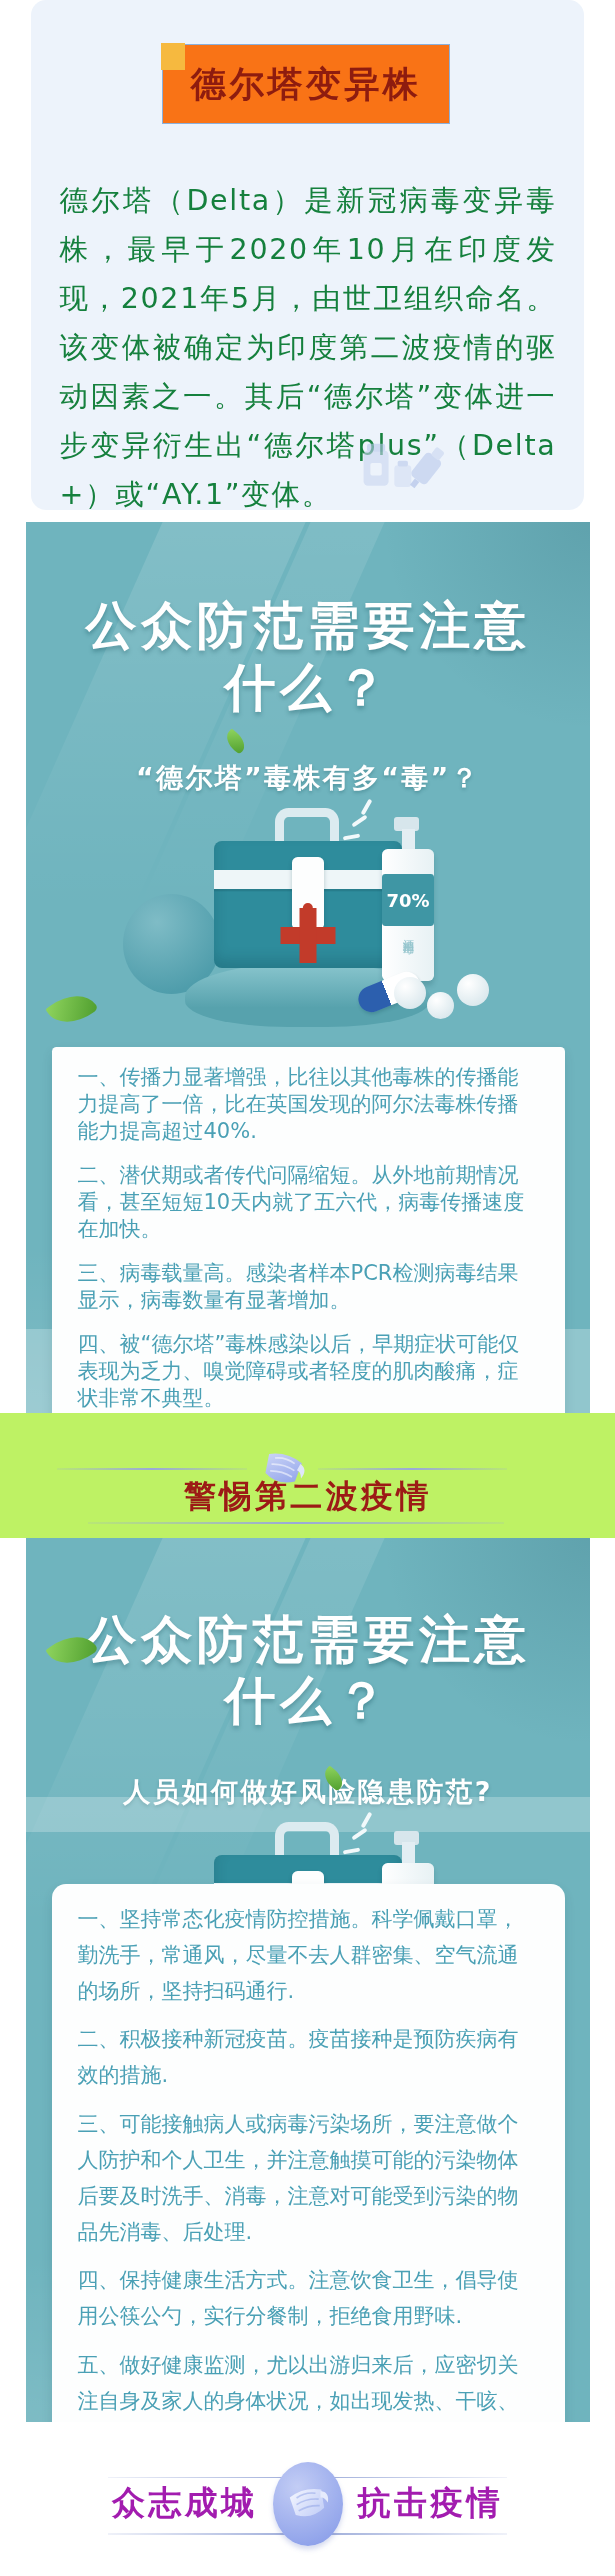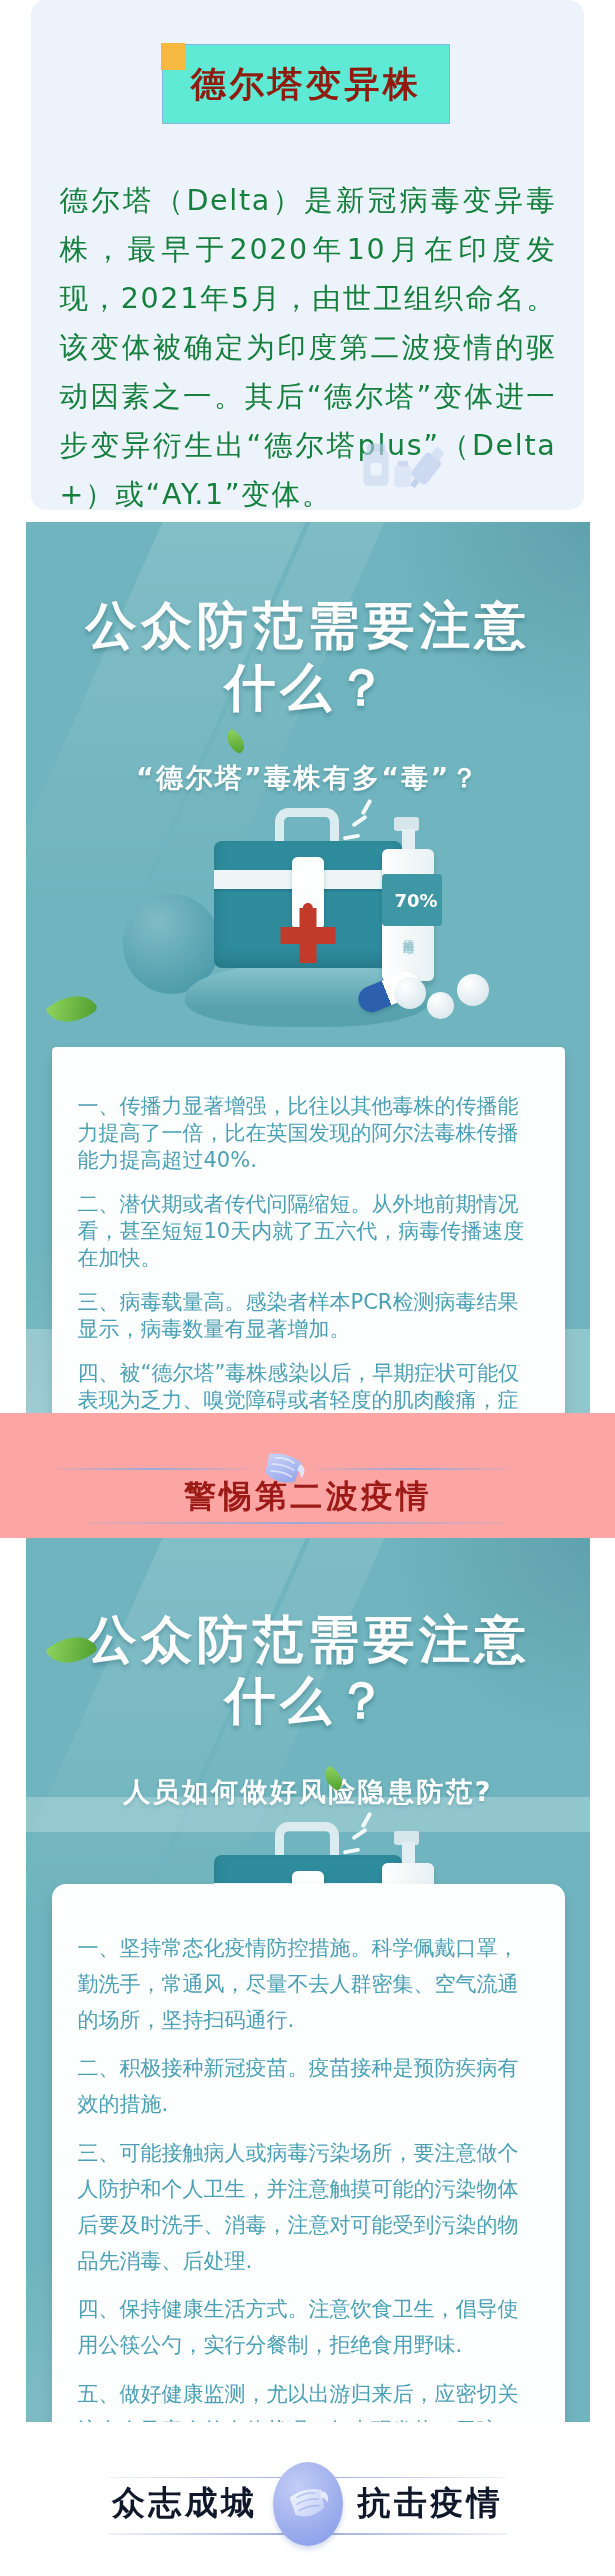--- a/index.html
+++ b/index.html
@@ -9,21 +9,21 @@
     position:relative;overflow:hidden;
   }
   
   .intro-section{height:522px;}
   .intro-card{
     width:553px;height:510px;margin-left:31px;background:#edf3fb;
     border-radius:15px;position:relative;overflow:hidden;
   }
   .title-box{
     position:absolute;left:131px;top:44px;width:288px;height:80px;
-    background:#5eead4;border:1.7px solid #8ab0dd;box-sizing:border-box;
+    background:#f97316;border:1.7px solid #8ab0dd;box-sizing:border-box;
   }
   .yellow-square{
     position:absolute;left:-1.7px;top:-1.7px;width:24px;height:27px;background:#f6b93f;
   }
   .intro-title{
     position:absolute;left:0;right:0;top:0;bottom:0;
     display:flex;align-items:center;justify-content:center;
     font-size:35px;font-weight:bold;color:#8e1c0f;letter-spacing:3.4px;
   }
   .intro-paragraph{
@@ -87,49 +87,49 @@
     width:10.3px;height:10.3px;border-radius:50%;background:#c23b2a;}
   .kit-cross{position:absolute;left:50%;top:67px;transform:translateX(-50%);
     width:55px;height:55px;}
   .cross-h{position:absolute;left:0;top:19px;width:55px;height:17px;background:#c23b2a;}
   .cross-v{position:absolute;left:19px;top:0;width:17px;height:55px;background:#c23b2a;}
   .spray-bottle{position:absolute;left:251px;top:41px;width:52px;height:132px;
     background:linear-gradient(90deg,#ffffff,#e7f1f4);border-radius:5.7px;
     box-shadow:0 4.6px 5.7px rgba(10,60,70,.18);}
   .bottle-label{position:absolute;left:0;top:25px;width:100%;height:52px;background:#3f96a4;
     border-radius:3.4px;display:flex;align-items:center;justify-content:center;
-    color:#ffffff;font-weight:bold;font-size:18px;padding-left:8px;}
+    color:#ffffff;font-weight:bold;font-size:18px;}
   .bottle-side-text{position:absolute;left:50%;top:81px;transform:translateX(-50%);
     writing-mode:vertical-rl;font-size:11.4px;color:#7fb9c3;letter-spacing:1.1px;opacity:.8;}
   .bottle-pump{position:absolute;left:271px;top:20.5px;width:12.5px;height:23px;background:#e3eef3;}
   .bottle-head{position:absolute;left:263px;top:9px;width:25px;height:13.7px;background:#d7e6ec;border-radius:2.9px;}
   .spray-dash{position:absolute;width:17px;height:4px;border-radius:2.3px;background:#f2f9fb;}
   .dash-1{left:220px;top:10.3px;transform:rotate(-35deg);}
   .dash-2{left:212px;top:27px;transform:rotate(-10deg);}
   .dash-3{left:227px;top:-3.4px;transform:rotate(-60deg);}
   .pill{position:absolute;border-radius:50%;
     background:radial-gradient(circle at 35% 30%,#ffffff,#d9e7ec 80%);}
   .pill-1{left:263px;top:169px;width:32px;height:32px;}
   .pill-2{left:296px;top:184px;width:27px;height:27px;}
   .pill-3{left:326px;top:166px;width:32px;height:32px;}
   .capsule{position:absolute;left:226px;top:171px;width:64px;height:26px;border-radius:13.7px;
     background:linear-gradient(90deg,#2c5fae 46%,#ffffff 46%);transform:rotate(-22deg);
     box-shadow:0 2.3px 3.4px rgba(10,60,70,.2);}
   
   .list-box{
     position:relative;z-index:3;width:513px;margin:17px auto 0;box-sizing:border-box;
-    background:#fdfefe;border-radius:4.6px;padding:46px 26px;
+    background:#fdfefe;border-radius:4.6px;padding:17px 26px;
     color:#4aa0b5;font-size:21px;box-shadow:0 5.7px 10.3px rgba(10,60,70,.12);
   }
   .poster-1 .list-box{line-height:27px;}
   .poster-2 .list-box{line-height:36px;margin-top:11px;border-radius:14px;}
   .poster-1 .list-item + .list-item{margin-top:17px;}
   .poster-2 .list-item + .list-item{margin-top:12.5px;}
   
-  .divider{height:125px;position:relative;background:#fca5a5;padding-left:28px;}
+  .divider{height:125px;position:relative;background:#bef264;padding-left:28px;}
   .divider-row{
     position:absolute;left:57px;top:35px;width:450px;
     display:flex;align-items:center;
   }
   .dline{flex:1;height:1.7px;background:linear-gradient(90deg,rgba(150,165,215,.15),#9aa9d8,rgba(150,165,215,.15));}
   .mask-badge{width:55px;height:42px;margin:0 8px;display:flex;align-items:center;justify-content:center;}
   .divider-title{
     margin:0;position:absolute;left:0;width:100%;top:62px;text-align:center;
     font-size:32px;font-weight:bold;color:#9c1b16;letter-spacing:3.4px;
   }
@@ -138,21 +138,21 @@
   .footer{height:155px;position:relative;background:#ffffff;}
   .footer-inner{position:absolute;left:108px;top:50px;width:399px;height:63px;}
   .fline{position:absolute;left:0;width:399px;height:1.7px;
     background:linear-gradient(90deg,rgba(150,165,215,.15),#9aa9d8,rgba(150,165,215,.15));}
   .fline-top{top:4.6px;}
   .fline-bottom{bottom:0;}
   .footer-content{
     position:absolute;left:0;top:0;width:100%;height:100%;
     display:flex;align-items:center;justify-content:center;gap:15px;
   }
-  .footer-text{font-size:33px;font-weight:bold;color:#0f172a;letter-spacing:3.4px;}
+  .footer-text{font-size:33px;font-weight:bold;color:#a21caf;letter-spacing:3.4px;}
   .mask-ellipse{
     width:70px;height:84px;border-radius:50%;
     background:radial-gradient(circle at 35% 30%,#c3cdf5,#8fa2ea 80%);
     display:flex;align-items:center;justify-content:center;
     box-shadow:0 3.4px 5.7px rgba(90,110,190,.25);
   }
 </style>
 </head>
 <body>
 

